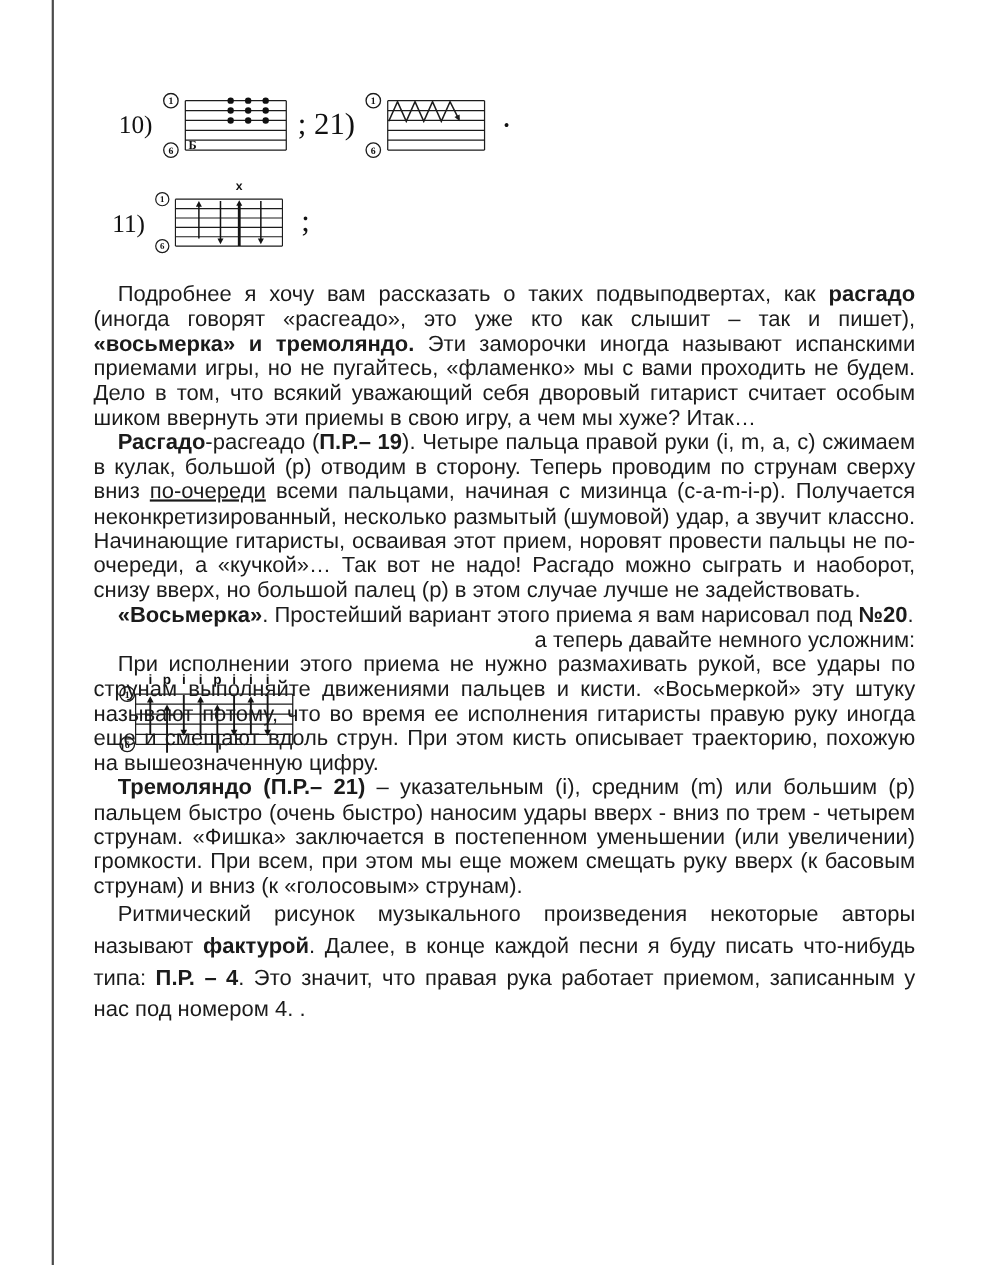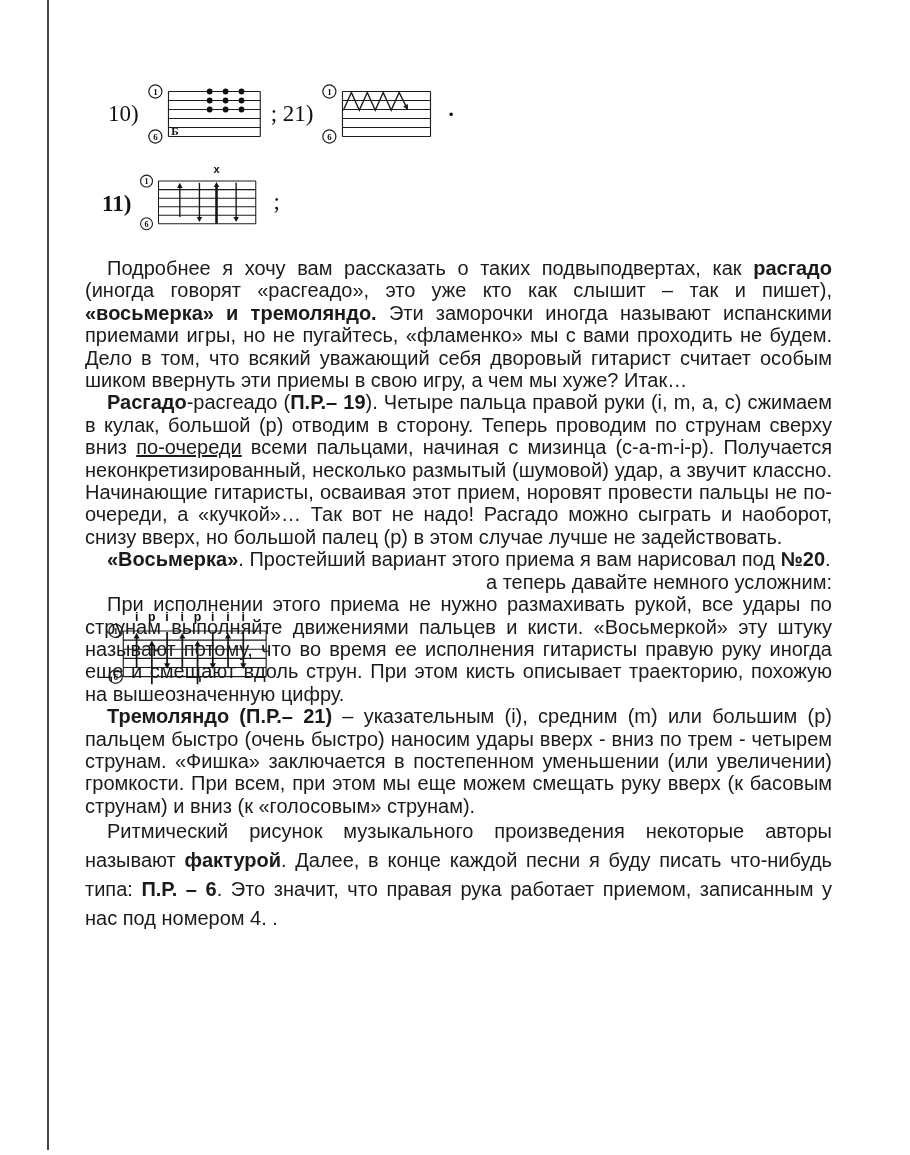--- a/index.html
+++ b/index.html
@@ -19,21 +19,21 @@
   .p-ritm{margin-top:3px;line-height:29px;}
   b{font-weight:bold;}
   u{}
 
   
   .drow{position:absolute;display:flex;align-items:center;gap:7px;}
   .row1{left:108px;top:84px;}
   .row2{left:102px;top:164px;}
   .rowtab{left:108px;top:610px;}
   .dlabel{font-family:"Liberation Serif",serif;font-size:23px;color:#111;}
-  .dsep{font-family:"Liberation Serif",serif;font-size:23px;color:#111;white-space:pre;}
+  .dsep{font-family:"Liberation Serif",serif;font-size:28px;color:#111;white-space:pre;}
   .dmark{font-family:"Liberation Serif",serif;font-size:22px;font-weight:bold;color:#111;margin-left:2px;}
   svg{display:block;}
   .grid{stroke:#1c1c1c;stroke-width:1.2;fill:none;}
   .cnum{stroke:#1c1c1c;stroke-width:1.3;fill:none;}
   .cnumt{font:bold 9.5px "Liberation Serif",serif;fill:#111;text-anchor:middle;}
   .fletter{font:bold 13px "Liberation Sans",sans-serif;fill:#111;text-anchor:middle;}
   .xmark{font:bold 13px "Liberation Sans",sans-serif;fill:#111;text-anchor:middle;}
   .bassletter{font:bold 12px "Liberation Serif",serif;fill:#111;}
   .zig{stroke:#1c1c1c;stroke-width:1.5;fill:none;}
   .zighead{fill:#1c1c1c;}
@@ -73,21 +73,21 @@
       <circle class="cnum" cx="10" cy="56" r="7"></circle>
       <text class="cnumt" x="10" y="59.3">6</text>
       <path class="grid" d="M24 8H118M24 17.6H118M24 27.2H118M24 36.8H118M24 46.4H118M24 56H118M24 8V56M118 8V56"></path>
       <polyline class="zig" points="25,28 33.5,9 42,28 50.5,9 59,28 67.5,9 76,28 84.5,9 93,26"></polyline>
       <polygon class="zighead" points="94,28 88.8,23.9 93.8,21.4"></polygon>
     </svg>
     <span class="dmark">·</span>
   </div>
 
   <div class="drow row2">
-    <span class="dlabel" style="margin-top:10px;font-weight:bold;">11)</span>
+    <span class="dlabel" style="margin-top:10px;">11)</span>
     <svg width="128" height="70" viewBox="0 0 150 82">
       <text class="xmark" x="92" y="10">x</text>
       <circle class="cnum" cx="10" cy="20" r="7"></circle>
       <text class="cnumt" x="10" y="23.3">1</text>
       <circle class="cnum" cx="10" cy="70" r="7"></circle>
       <text class="cnumt" x="10" y="73.3">6</text>
       <path class="grid" d="M24 20H138M24 30H138M24 40H138M24 50H138M24 60H138M24 70H138M24 20V70M138 20V70"></path>
       <g id="arrows-11">
           <line x1="49" x2="49" y1="62" y2="26" stroke="#141414" stroke-width="1.6"></line>
           <polygon points="49,22 45.8,28 52.2,28" fill="#141414"></polygon>
@@ -140,15 +140,15 @@
     </svg>
   </div>
 
   <div class="textflow">
     <p class="p-intro"><span>Подробнее я хочу вам рассказать о таких подвыподвертах, как </span><b>расгадо</b><span> (иногда говорят «расгеадо», это уже кто как слышит – так и пишет), </span><b>«восьмерка» и тремоляндо.</b><span> Эти заморочки иногда называют испанскими приемами игры, но не пугайтесь, «фламенко» мы с вами проходить не будем. Дело в том, что всякий уважающий себя дворовый гитарист считает особым шиком ввернуть эти приемы в свою игру, а чем мы хуже? Итак…</span></p>
     <p class="p-rasgado"><b>Расгадо</b><span>-расгеадо (</span><b>П.Р.– 19</b><span>). Четыре пальца правой руки (i, m, a, c) сжимаем в кулак, большой (p) отводим в сторону. Теперь проводим по струнам сверху вниз </span><u>по-очереди</u><span> всеми пальцами, начиная с мизинца (c-a-m-i-p). Получается неконкретизированный, несколько размытый (шумовой) удар, а звучит классно. Начинающие гитаристы, осваивая этот прием, норовят провести пальцы не по-очереди, а «кучкой»… Так вот не надо! Расгадо можно сыграть и наоборот, снизу вверх, но большой палец (p) в этом случае лучше не задействовать.</span></p>
     <p class="p-vosmerka"><b>«Восьмерка»</b><span>. Простейший вариант этого приема я вам нарисовал под </span><b>№20</b><span>.</span></p>
     <p class="p-caption"><span>а теперь давайте  немного усложним:</span></p>
     <p class="p-ispolnenie"><span>При исполнении этого приема не нужно размахивать рукой, все удары по струнам выполняйте движениями пальцев и кисти. «Восьмеркой» эту штуку называют потому, что во время ее исполнения  гитаристы правую руку иногда еще и смещают вдоль струн. При этом кисть описывает траекторию, похожую на вышеозначенную цифру.</span></p>
     <p class="p-tremol"><b>Тремоляндо (П.Р.– 21)</b><span> – указательным (i), средним (m) или большим (p) пальцем быстро (очень быстро) наносим удары вверх - вниз по трем - четырем струнам. «Фишка» заключается в постепенном уменьшении (или увеличении) громкости. При всем, при этом мы еще можем смещать руку вверх (к басовым струнам) и вниз (к «голосовым» струнам).</span></p>
-    <p class="p-ritm"><span>Ритмический рисунок музыкального произведения некоторые авторы называют </span><b>фактурой</b><span>. Далее, в конце каждой песни я буду писать что-нибудь типа: </span><b>П.Р. – 6</b><span>. Это значит, что правая рука работает приемом, записанным у нас под номером  4.  .</span></p>
+    <p class="p-ritm"><span>Ритмический рисунок музыкального произведения некоторые авторы называют </span><b>фактурой</b><span>. Далее, в конце каждой песни я буду писать что-нибудь типа: </span><b>П.Р. – 4</b><span>. Это значит, что правая рука работает приемом, записанным у нас под номером  4.  .</span></p>
   </div>
 </div>
 
 </body></html>

